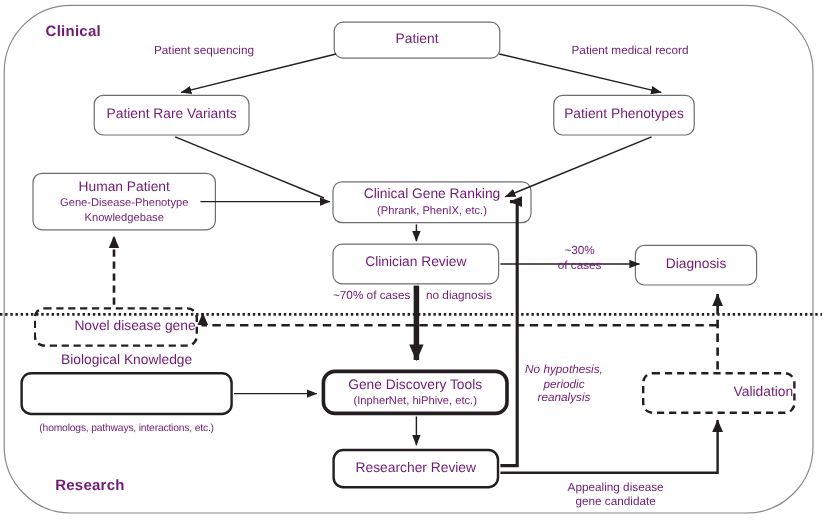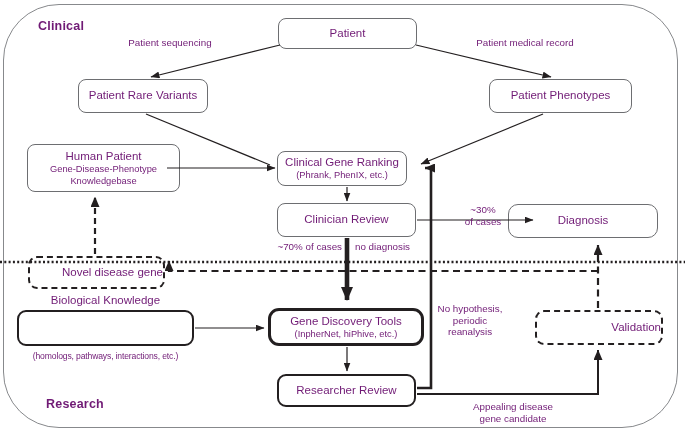--- a/index.html
+++ b/index.html
@@ -42,40 +42,40 @@
   <div class="region" style="left:46px;top:397px;">Research</div>
 
   <div class="box" style="left:278px;top:18px;width:139px;height:31px;">
     <span class="t">Patient</span>
   </div>
 
   <div class="box" style="left:78px;top:79px;width:130px;height:34px;">
     <span class="t">Patient Rare Variants</span>
   </div>
 
-  <div class="box" style="left:489px;top:79px;width:143px;height:34px;">
+  <div class="box" style="left:461px;top:79px;width:118px;height:34px;">
     <span class="t">Patient Phenotypes</span>
   </div>
 
   <div class="box" style="left:27px;top:144px;width:153px;height:48px;">
     <span class="t">Human Patient</span>
     <span class="s">Gene-Disease-Phenotype</span>
     <span class="s">Knowledgebase</span>
   </div>
 
-  <div class="box" style="left:277px;top:151px;width:130px;height:35px;">
+  <div class="box" style="left:277px;top:151px;width:166px;height:35px;">
     <span class="t">Clinical Gene Ranking</span>
     <span class="s">(Phrank, PhenIX, etc.)</span>
   </div>
 
   <div class="box" style="left:277px;top:203px;width:139px;height:34px;">
     <span class="t">Clinician Review</span>
   </div>
 
-  <div class="box" style="left:508px;top:204px;width:150px;height:34px;border-radius:10px;">
+  <div class="box" style="left:529px;top:204px;width:102px;height:34px;">
     <span class="t">Diagnosis</span>
   </div>
 
   <div class="box b-dash" style="left:28px;top:256px;width:137px;height:33px;">
     <span class="t">Novel disease gene</span>
   </div>
 
   <div class="box b-med" style="left:17px;top:310px;width:177px;height:36px;">
     <span class="t">Biological Knowledge</span>
     <span class="s s-xs">(homologs, pathways, interactions, etc.)</span>
@@ -146,21 +146,21 @@
 
   <div class="lbl" style="left:453px;top:204px;width:60px;">
     <div>~30%</div>
     <div>of cases</div>
   </div>
 
   <div class="lbl" style="left:262px;top:241px;width:80px;text-align:right;">~70% of cases</div>
 
   <div class="lbl" style="left:355px;top:241px;width:70px;text-align:left;">no diagnosis</div>
 
-  <div class="lbl" style="left:433px;top:303px;width:74px;">
+  <div class="lbl" style="left:433px;top:303px;width:74px;font-style:italic;">
     <div>No hypothesis,</div>
     <div>periodic</div>
     <div>reanalysis</div>
   </div>
 
   <div class="lbl" style="left:463px;top:401px;width:100px;">
     <div>Appealing disease</div>
     <div>gene candidate</div>
   </div>
 

